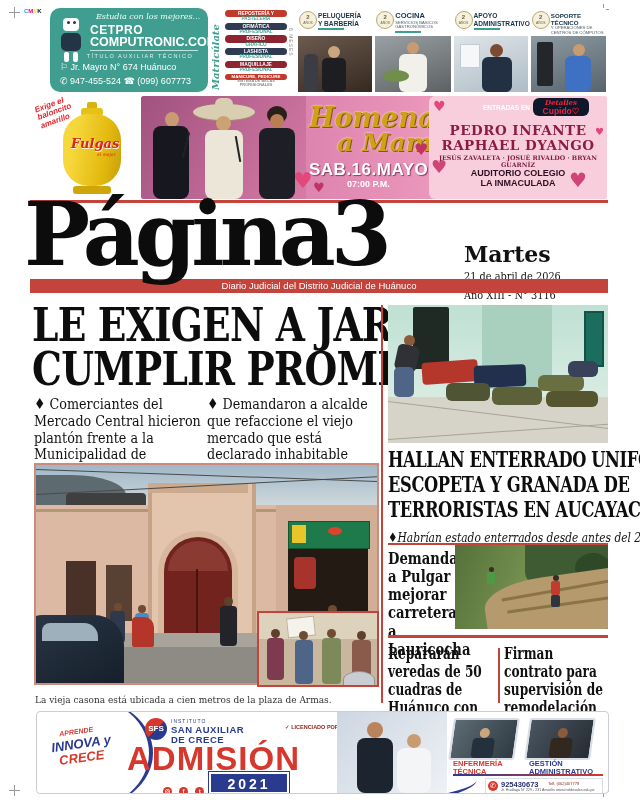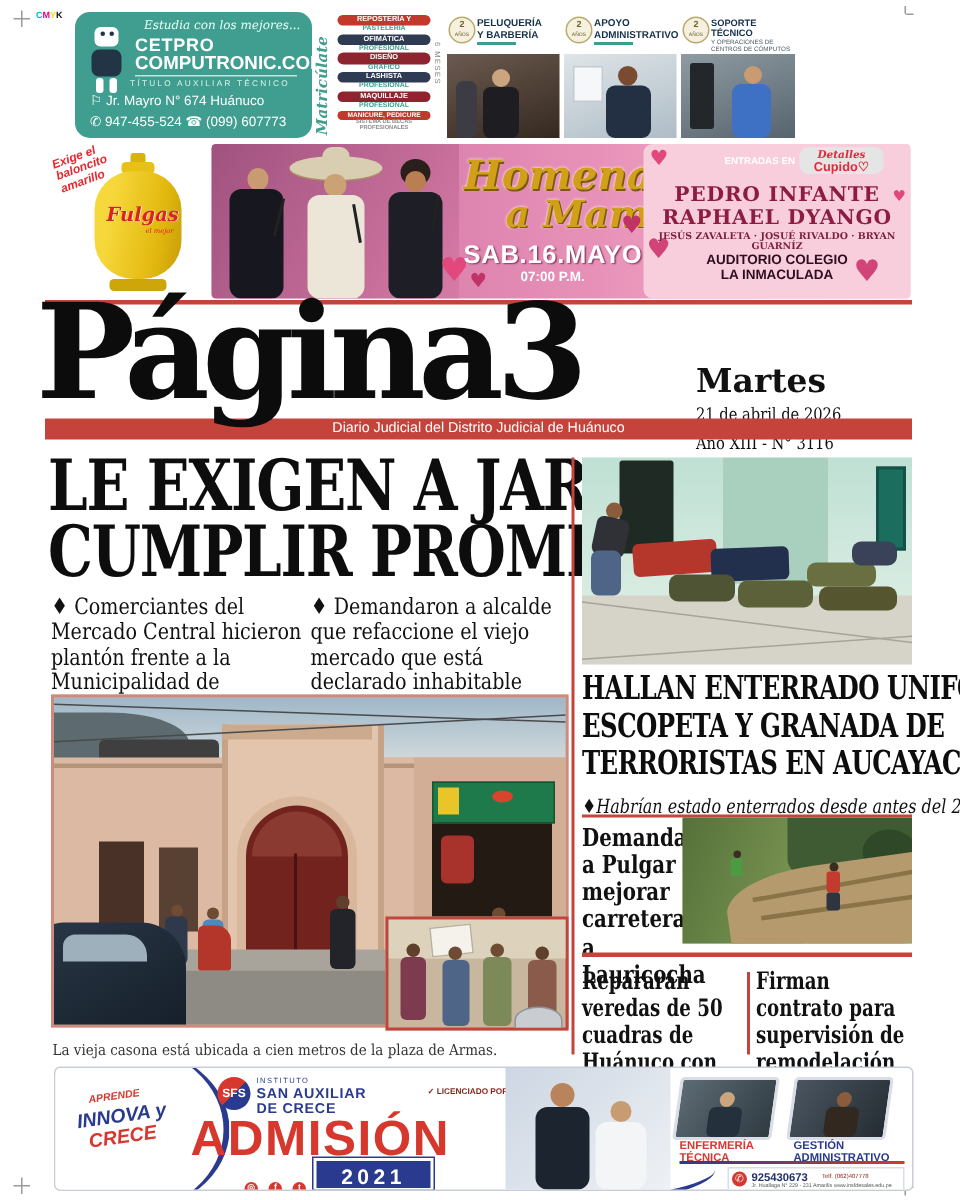--- a/index.html
+++ b/index.html
@@ -119,20 +119,36 @@
           <div class="ctitle">Y BARBERÍA</div>
           <div class="cline"></div>
         </div>
         <div class="ph" style="top:28px;background:linear-gradient(160deg,#6b5a50,#35291f);">
           <div class="head" style="left:30px;top:10px;width:12px;height:12px;background:#caa57e;"></div>
           <div class="blk" style="left:24px;top:22px;width:24px;height:34px;background:#1d1d22;border-radius:5px;"></div>
           <div class="blk" style="left:6px;top:18px;width:14px;height:38px;background:#3c3c45;border-radius:5px;"></div>
         </div>
       </div>
 
+      <div class="career" style="width:76px;">
+        <div class="badge" style="left:1px;top:3px;">
+            <div style="font-size:6px;font-weight:bold;line-height:7px;margin-top:2px;">2</div>
+            <div style="font-size:3.4px;">AÑOS</div>
+          </div>
+        <div class="abs" style="left:20px;top:4px;width:54px;">
+          <div class="ctitle" style="font-size:7.5px;">COCINA</div>
+          <div class="csub">SERVICIOS BÁSICOS GASTRONÓMICOS</div>
+          <div class="cline"></div>
+        </div>
+        <div class="ph" style="top:28px;background:linear-gradient(160deg,#9aa0a3,#5d6164);">
+          <div class="head" style="left:32px;top:6px;width:12px;height:12px;background:#c99b72;"></div>
+          <div class="blk" style="left:24px;top:18px;width:28px;height:38px;background:#f2f0ea;border-radius:6px;"></div>
+          <div class="blk" style="left:8px;top:34px;width:26px;height:12px;background:#6f8f4a;border-radius:50%;"></div>
+        </div>
+      </div>
 
       <div class="career" style="width:75px;">
         <div class="badge" style="left:1px;top:3px;">
             <div style="font-size:6px;font-weight:bold;line-height:7px;margin-top:2px;">2</div>
             <div style="font-size:3.4px;">AÑOS</div>
           </div>
         <div class="abs" style="left:20px;top:4px;">
           <div class="ctitle">APOYO</div>
           <div class="ctitle">ADMINISTRATIVO</div>
           <div class="cline"></div>
@@ -203,21 +219,21 @@
     <span class="heart" style="left:172px;top:84px;font-size:13px;color:#c13367;">♥</span>
     <div class="abs sans" style="left:168px;top:64px;font-size:17px;font-weight:bold;color:#fff;text-shadow:1px 1px 1px #8d3c62;letter-spacing:.5px;">SAB.16.MAYO</div>
     <div class="abs sans" style="left:206px;top:83px;font-size:9px;font-weight:bold;color:#fff;">07:00 P.M.</div>
 
     <div class="abs" style="left:288px;top:0;width:178px;height:103px;background:#f8cedd;border-radius:6px 0 0 6px;">
       <span class="heart" style="left:4px;top:2px;font-size:14px;">♥</span>
       <span class="heart" style="left:2px;top:60px;font-size:18px;color:#d04477;">♥</span>
       <span class="heart" style="left:140px;top:72px;font-size:20px;color:#d04477;">♥</span>
       <span class="heart" style="left:166px;top:30px;font-size:10px;">♥</span>
       <div class="abs sans" style="left:54px;top:8px;font-size:6.5px;font-weight:bold;color:#fff;">ENTRADAS EN</div>
-      <div class="abs" style="left:104px;top:2px;width:56px;height:18px;background:#e5e5e5;border-radius:6px;text-align:center;">
+      <div class="abs" style="left:104px;top:2px;width:56px;height:18px;background:#0f172a;border-radius:6px;text-align:center;">
         <span class="serif" style="font-size:7px;font-style:italic;font-weight:bold;color:#e8273c;display:block;line-height:8px;margin-top:1px;">Detalles</span>
         <span class="sans" style="font-size:8.5px;font-weight:bold;color:#e8273c;display:block;line-height:8px;">Cupido♡</span>
       </div>
       <div class="abs serif" style="left:0;top:26px;width:178px;text-align:center;font-size:13.5px;font-weight:bold;color:#8c1d40;letter-spacing:.5px;">PEDRO INFANTE</div>
       <div class="abs serif" style="left:0;top:41px;width:178px;text-align:center;font-size:13.5px;font-weight:bold;color:#8c1d40;letter-spacing:.5px;">RAPHAEL  DYANGO</div>
       <div class="abs serif" style="left:0;top:58px;width:178px;text-align:center;font-size:6.3px;font-weight:bold;color:#7a1f3d;">JESÚS ZAVALETA · JOSUÉ RIVALDO · BRYAN GUARNÍZ</div>
       <div class="abs sans" style="left:0;top:72px;width:178px;text-align:center;font-size:9px;font-weight:bold;color:#2d0e1e;">AUDITORIO COLEGIO</div>
       <div class="abs sans" style="left:0;top:82px;width:178px;text-align:center;font-size:9px;font-weight:bold;color:#2d0e1e;">LA INMACULADA</div>
     </div>
   </div>

